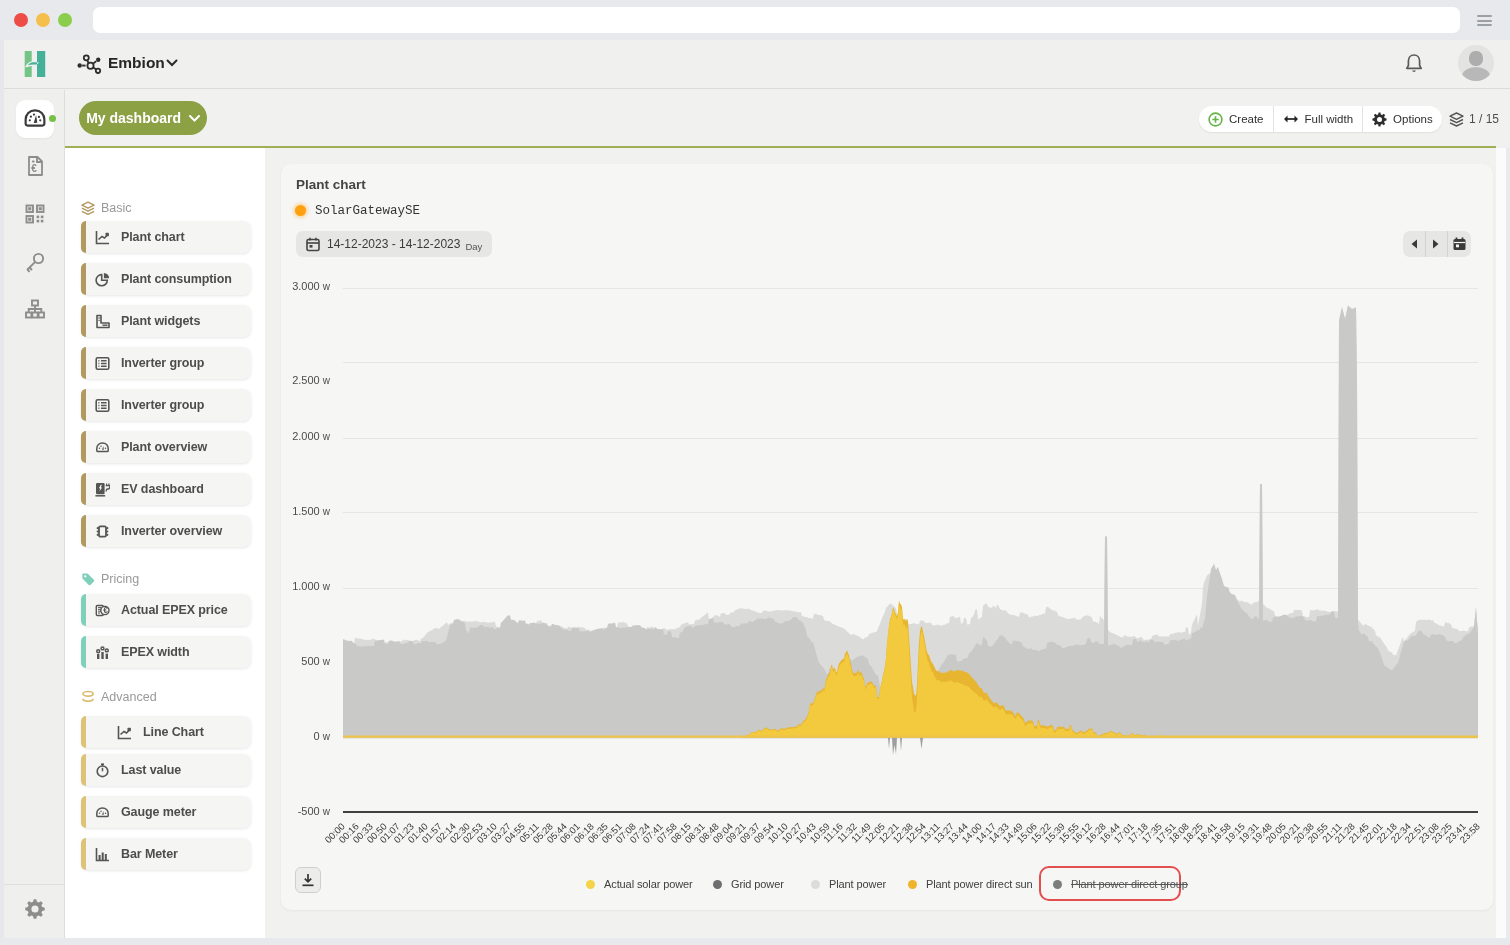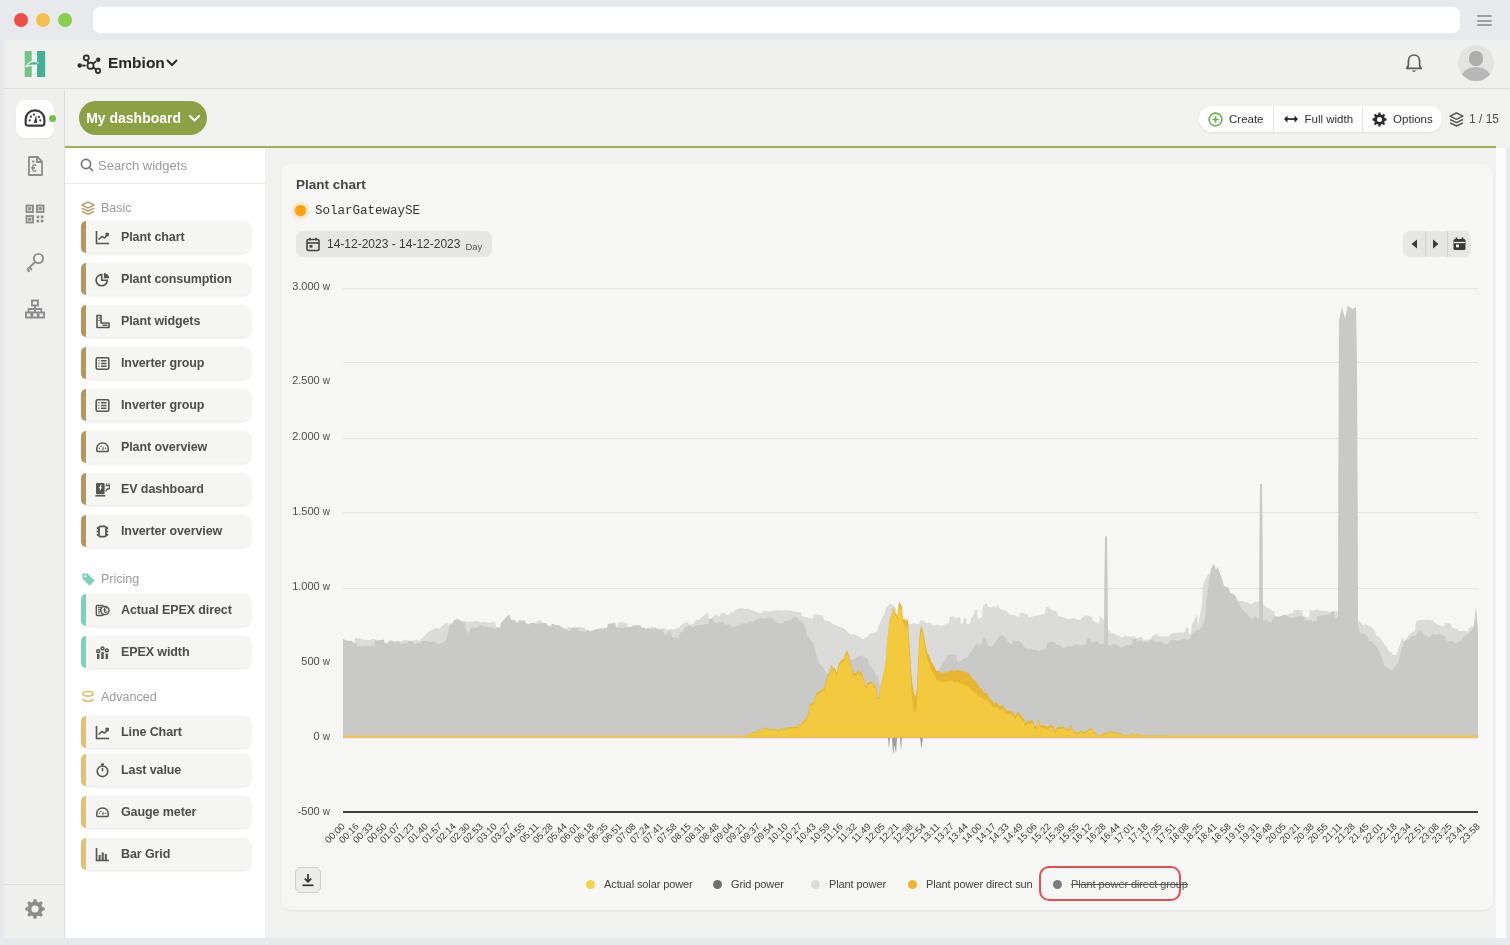--- a/index.html
+++ b/index.html
@@ -209,27 +209,20 @@
 
   <div id="sidesep"></div>
   <svg class="sico" style="top:808px;" viewBox="0 0 22 22">
       <path d="M9.73,1.28 L12.27,1.28 L12.92,3.85 L14.69,4.59 L16.97,3.23 L18.77,5.03 L17.41,7.31 L18.15,9.08 L20.72,9.73 L20.72,12.27 L18.15,12.92 L17.41,14.69 L18.77,16.97 L16.97,18.77 L14.69,17.41 L12.92,18.15 L12.27,20.72 L9.73,20.72 L9.08,18.15 L7.31,17.41 L5.03,18.77 L3.23,16.97 L4.59,14.69 L3.85,12.92 L1.28,12.27 L1.28,9.73 L3.85,9.08 L4.59,7.31 L3.23,5.03 L5.03,3.23 L7.31,4.59 L9.08,3.85 Z" fill="#8d8d8d"></path>
       <circle cx="11" cy="11" r="3.6" fill="#efefee"></circle>
     </svg>
 </div>
 <div id="sidebarborder"></div>
 
 <div id="wpanel">
-  <div id="searchrow">
-    <svg class="abs" style="left:15px;top:10px;" width="14" height="14" viewBox="0 0 14 14">
-        <circle cx="6" cy="6" r="4.6" fill="none" stroke="#777" stroke-width="1.7"></circle>
-        <path d="M9.5,9.5 L13,13" stroke="#777" stroke-width="1.7"></path>
-      </svg>
-    <div id="searchtxt">Search widgets</div>
-  </div>
   <div class="sechead" style="top:53px;"><svg width="14" height="14" viewBox="0 0 15 15">
         <g fill="none" stroke="#b2995f" stroke-width="1.5" stroke-linejoin="round">
           <path d="M7.5,1.2 L14,4.4 L7.5,7.6 L1,4.4 Z"></path>
           <path d="M1,7.7 L7.5,10.9 L14,7.7"></path>
           <path d="M1,11 L7.5,14.2 L14,11"></path>
         </g>
       </svg>Basic</div>
 <div class="wcard" style="top:73px;">
       <span class="wbar" style="background:#b2995f;"></span>
       <svg class="wico" viewBox="0 0 15 15">
@@ -316,21 +309,21 @@
         <circle cx="4.6" cy="4.6" r="1.2" fill="#fff"></circle>
       </svg>Pricing</div>
 <div class="wcard" style="top:446px;">
       <span class="wbar" style="background:#7fd0bb;"></span>
       <svg class="wico" viewBox="0 0 15 15">
         <rect x="1.3" y="2.5" width="7" height="10" rx="1" fill="none" stroke="#555" stroke-width="1.4"></rect>
         <path d="M3,4.6 L6.6,4.6 M3,6.4 L6.6,6.4 M3,8.2 L6.6,8.2 M3,10 L5,10" stroke="#555" stroke-width="1"></path>
         <circle cx="9.9" cy="7.5" r="4.1" fill="#f5f5f4" stroke="#555" stroke-width="1.4"></circle>
         <text x="8.2" y="10.4" font-size="8.4" font-weight="bold" fill="#555" font-family="Liberation Sans">€</text>
       </svg>
-      <span class="wlabel">Actual EPEX direct</span>
+      <span class="wlabel">Actual EPEX price</span>
     </div>
 <div class="wcard" style="top:488px;">
       <span class="wbar" style="background:#7fd0bb;"></span>
       <svg class="wico" viewBox="0 0 15 15">
         <g fill="none" stroke="#555" stroke-width="1.5">
           <circle cx="3.2" cy="6.2" r="1.45"></circle>
           <circle cx="7.5" cy="3.4" r="1.45"></circle>
           <circle cx="11.8" cy="5.4" r="1.45"></circle>
         </g>
         <g fill="#555">
@@ -340,21 +333,21 @@
         </g>
       </svg>
       <span class="wlabel">EPEX width</span>
     </div>
 <div class="sechead" style="top:542px;"><svg width="14" height="14" viewBox="0 0 15 15">
         <g fill="none" stroke="#d9bd6e" stroke-width="1.8">
           <ellipse cx="7.5" cy="4.1" rx="5.4" ry="2.5"></ellipse>
           <path d="M2.1,9.4 C2.1,10.8 4.5,11.9 7.5,11.9 C10.5,11.9 12.9,10.8 12.9,9.4"></path>
         </g>
       </svg>Advanced</div>
-<div class="wcard" style="top:568px;">
+<div class="wcard" style="top:568px;padding-left:22px;">
       <span class="wbar" style="background:#dcc377;"></span>
       <svg class="wico" viewBox="0 0 15 15">
         <path d="M1.5,1 L1.5,13.5 L14,13.5" fill="none" stroke="#555" stroke-width="1.6"></path>
         <path d="M3.5,9.5 L7,6.5 L9.5,8 L13,4.5" fill="none" stroke="#555" stroke-width="1.6"></path>
         <rect x="10.5" y="2.8" width="3.4" height="3.4" rx="0.6" fill="#555"></rect>
       </svg>
       <span class="wlabel">Line Chart</span>
     </div>
 <div class="wcard" style="top:606px;">
       <span class="wbar" style="background:#dcc377;"></span>
@@ -380,21 +373,21 @@
 <div class="wcard" style="top:690px;">
       <span class="wbar" style="background:#dcc377;"></span>
       <svg class="wico" viewBox="0 0 15 15">
         <path d="M1.5,1 L1.5,13.5 L14,13.5" fill="none" stroke="#555" stroke-width="1.6"></path>
         <g fill="#555">
           <rect x="3.6" y="8" width="2" height="5.5"></rect>
           <rect x="6.7" y="5.5" width="2" height="8"></rect>
           <rect x="9.8" y="7" width="2" height="6.5"></rect>
         </g>
       </svg>
-      <span class="wlabel">Bar Grid</span>
+      <span class="wlabel">Bar Meter</span>
     </div>
 </div>
 
 <div id="main"></div>
 <div id="scrollstrip"></div>
 <div id="redge"></div>
 <div id="card"></div>
 <div id="cardtitle">Plant chart</div>
 <div id="soldot"></div>
 <div id="soltxt">SolarGatewaySE</div>

